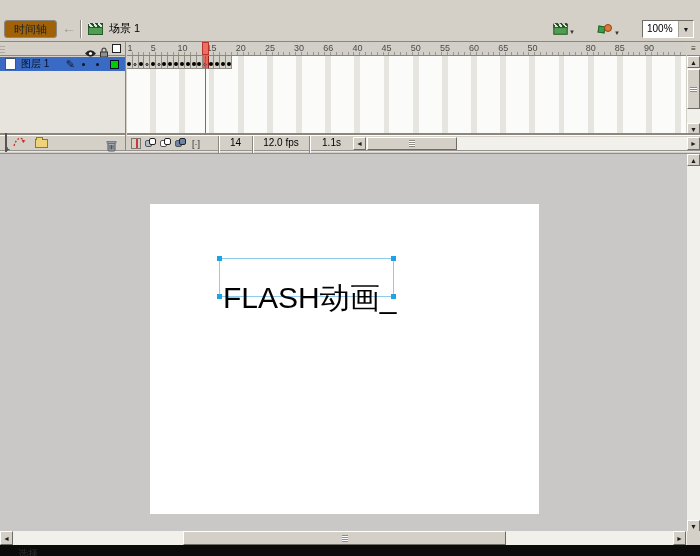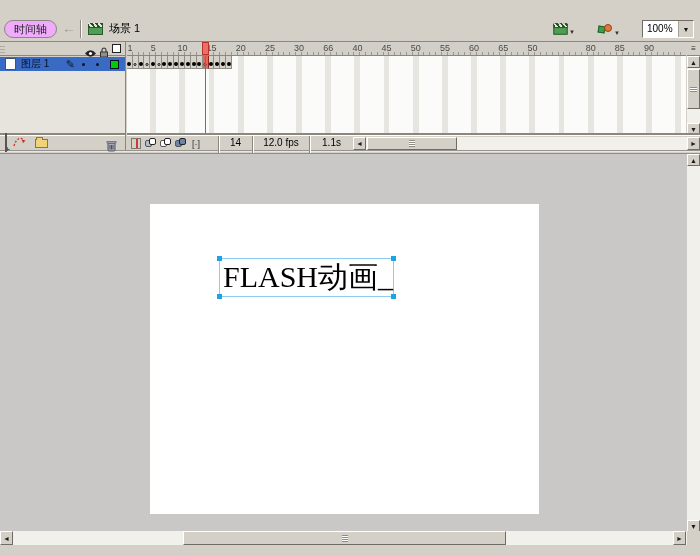--- a/index.html
+++ b/index.html
@@ -18,22 +18,22 @@
              background:#d4d0c8; border:1px solid #fff; border-bottom:none; border-right-color:#6f6c66;
              border-radius:3px 3px 0 0; font-size:10px; line-height:15px; color:#111; }
   .winbtn { position:absolute; top:2px; width:15px; height:12px; font-size:9px; font-weight:bold; color:#111;
             display:flex; align-items:center; justify-content:center; }
   #btn-min span { display:block; width:7px; height:2px; background:#111; margin-top:6px; }
   #btn-restore span { display:block; width:7px; height:6px; border:1px solid #111; box-shadow:2px -2px 0 -0px #d4d0c8, 2px -2px 0 1px #111; margin-top:2px; }
 
   
   #edit-bar { position:absolute; left:0; top:17px; width:700px; height:25px; background:#d4d0c8;
               border-bottom:1px solid #8b877f; }
-  #timeline-btn { position:absolute; left:4px; top:3px; height:18px; padding:0 9px; background:#f0abfc;
-                  border:1px solid #8b877f; border-radius:9px; font-size:11px; line-height:16px; color:#222; }
+  #timeline-btn { position:absolute; left:4px; top:3px; height:18px; padding:0 9px; background:#a16207;
+                  border:1px solid #8b877f; border-radius:3px; font-size:11px; line-height:16px; color:#222; }
   #back-arrow { position:absolute; left:62px; top:3px; font-size:14px; color:#9a9a96; font-weight:bold; }
   .vsep { position:absolute; top:3px; width:2px; height:18px; border-left:1px solid #8b877f; border-right:1px solid #fff; }
   .clap { width:15px; height:12px; background:#4f9e52; border:1px solid #2b592d; position:relative; }
   .clap:before { content:""; position:absolute; left:-1px; top:-1px; width:15px; height:4px;
                  background:repeating-linear-gradient(55deg,#24501f 0 2px,#dfe9df 2px 4px); border-bottom:1px solid #2b592d; }
   #scene-chip { position:absolute; left:88px; top:4px; display:flex; align-items:center; gap:6px; }
   #scene-label { font-size:11px; color:#000; }
   #right-tools { position:absolute; right:6px; top:3px; display:flex; align-items:center; gap:22px; }
   .tool-drop { display:flex; align-items:end; gap:1px; }
   .caret { font-size:6px; color:#333; }
@@ -118,21 +118,21 @@
   #tl-hthumb { left:14px; top:0; width:90px; height:13px; display:flex; }
   .griph { width:6px; height:7px; margin:auto; background:repeating-linear-gradient(0deg,#8f8b84 0 1px,#fff 1px 2px); }
 
   
   #stage-area { position:absolute; left:0; top:153px; width:700px; height:378px; background:#cac8c7; border-top:1px solid #918d85; overflow:hidden; }
   #stage { position:absolute; left:150px; top:50px; width:389px; height:310px; background:#ffffff; }
   #textbox { position:absolute; left:219px; top:104px; width:175px; height:39px; border:1px solid #8ecbec; }
   .handle { position:absolute; width:5px; height:5px; background:#1ca3e8; }
   .h-tl { left:-3px; top:-3px; } .h-tr { right:-3px; top:-3px; } .h-bl { left:-3px; bottom:-3px; } .h-br { right:-3px; bottom:-3px; }
   #stage-text { font-size:30px; line-height:36px; padding-left:3px; color:#000; white-space:nowrap;
-                font-family:Liberation Serif, serif; }
+                font-family:Liberation Sans, sans-serif;margin-top:21px; }
   #watermark { position:absolute; left:533px; top:364px; font-size:13px; color:#b9b6b2; letter-spacing:1px; }
   #stage-vscroll { position:absolute; left:687px; top:0; width:13px; height:378px; }
   #stage-vscroll .track { position:absolute; left:0; top:12px; width:13px; height:354px; }
 
   #stage-hscroll { position:absolute; left:0; top:531px; width:700px; height:14px; background:#f2f0eb; }
   #stage-hscroll .track { position:absolute; left:14px; top:0; width:659px; height:14px; }
   #stage-hthumb { left:183px; top:0; width:323px; height:14px; }
   #hscroll-corner { position:absolute; left:687px; top:0; width:13px; height:14px; background:#d4d0c8; }
 
   
@@ -385,14 +385,17 @@
   <div id="stage-hscroll">
     <div class="sb-btn raised arrow" style="left:0;top:0;height:14px;">◄</div>
     <div class="track"></div>
     <div class="sb-thumb raised" id="stage-hthumb" style="display:flex;">
         <span class="griph"></span>
       </div>
     <div class="sb-btn raised arrow" style="left:673px;top:0;height:14px;">►</div>
     <div id="hscroll-corner"></div>
   </div>
 
+  <div id="bottom-strip">
+    <span>选择</span>
+  </div>
 
 </div>
 
 </body></html>

